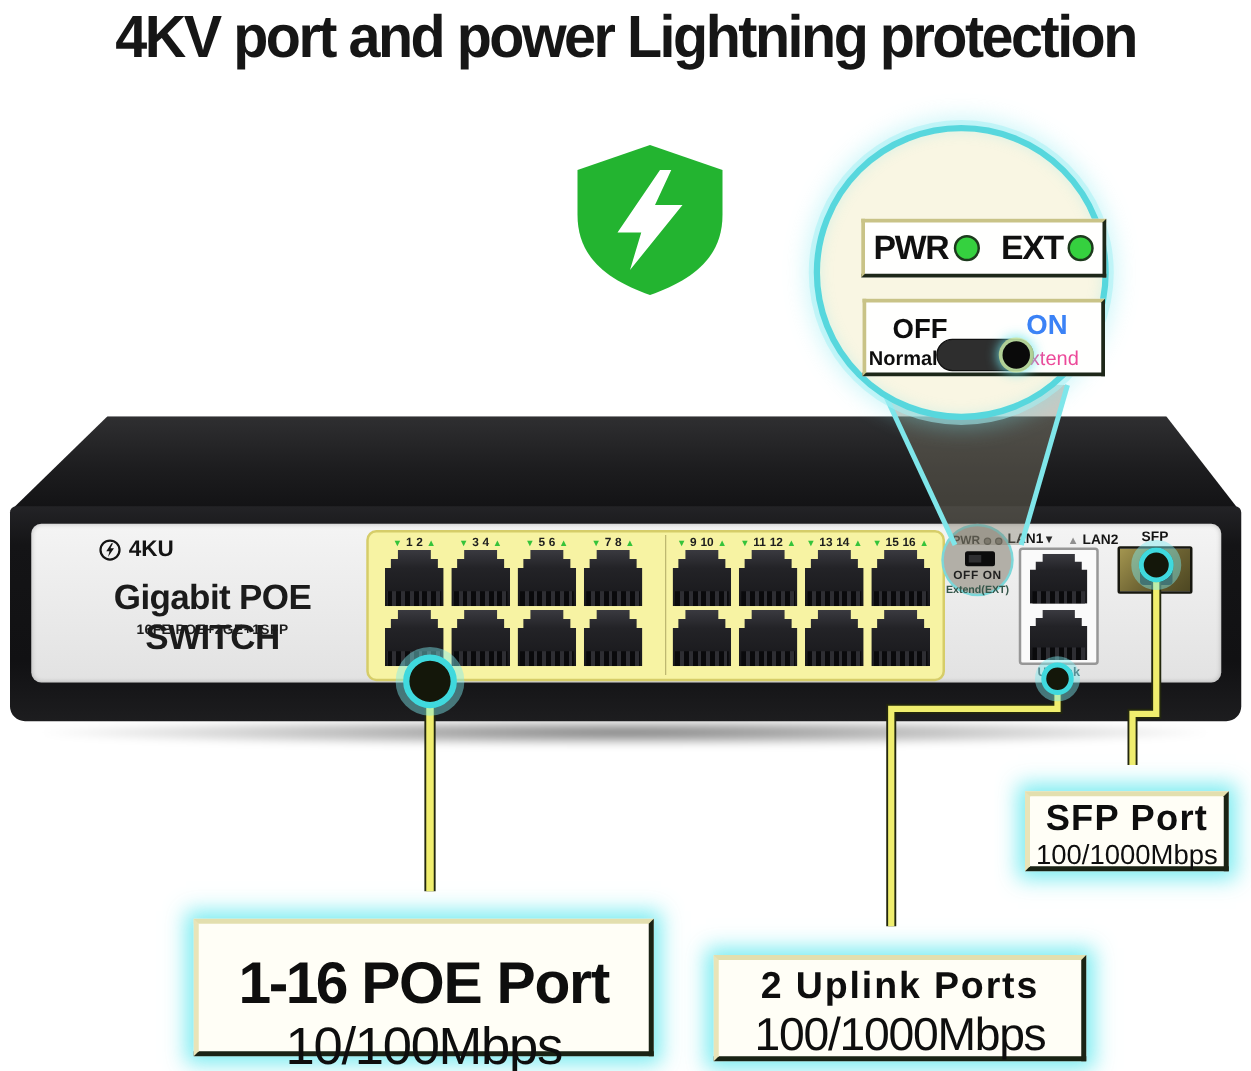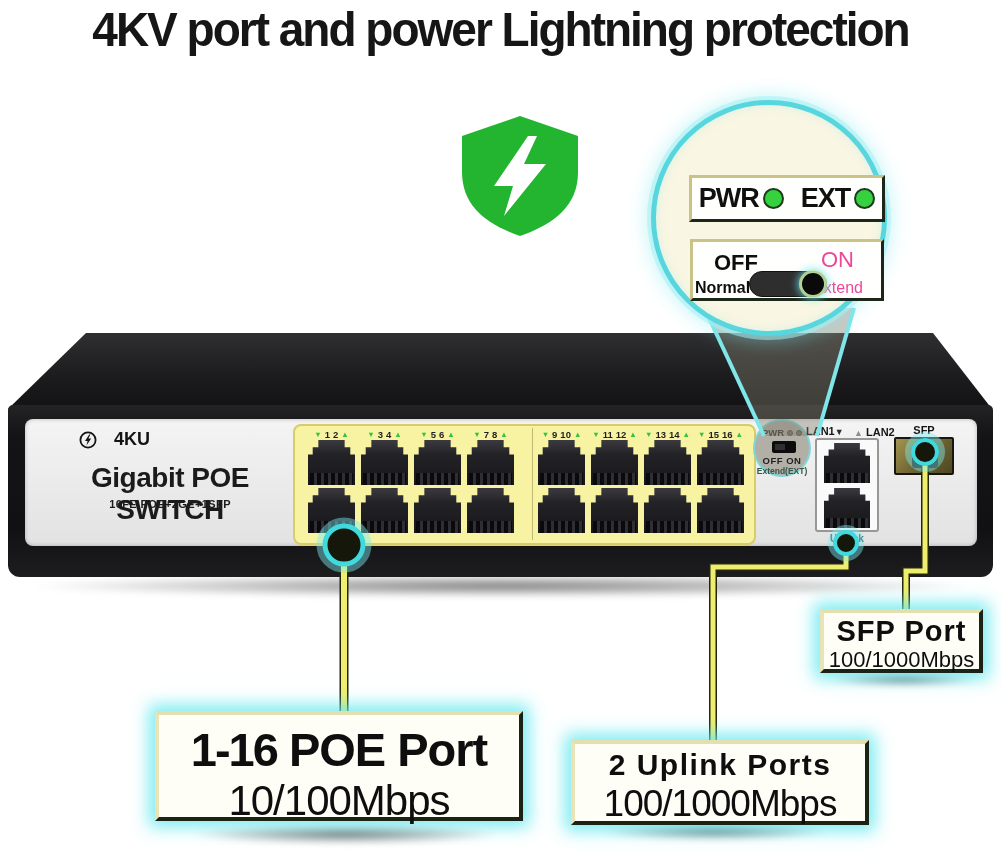--- a/index.html
+++ b/index.html
@@ -28,21 +28,21 @@
     background:linear-gradient(180deg,#232326 0%,#141416 18%,#111113 72%,#1d1d1f 100%);
     border-radius:5px 5px 12px 12px; z-index:1; }
   .panel { position:absolute; left:25px; top:419px; width:952px; height:127px;
     background:linear-gradient(180deg,#f4f4f4,#e2e2e2); border-radius:8px;
     box-shadow:inset 0 0 4px rgba(0,0,0,.25); z-index:1; }
   .device-shadow { position:absolute; left:35px; top:575px; width:930px; height:22px;
     background:radial-gradient(ellipse at center, rgba(0,0,0,.5) 0%, rgba(0,0,0,0) 72%);
     filter:blur(3px); z-index:0; }
 
   
-  .logo-row { position:absolute; left:54px; top:10px; display:flex; align-items:center; gap:17px; }
+  .logo-row { position:absolute; left:54px; top:10px; display:flex; align-items:center; gap:6px; }
   .logo-text { font-size:18px; font-weight:800; color:#141414; letter-spacing:0; }
   .model-title { position:absolute; left:20px; top:43px; width:250px; text-align:center;
     font-size:28px; font-weight:800; color:#1b1b1b; letter-spacing:-.5px; }
   .model-sub { position:absolute; left:20px; top:79px; width:250px; text-align:center;
     font-size:11px; font-weight:700; color:#1b1b1b; letter-spacing:.4px; }
 
   
   .poe-area { position:absolute; left:268px; top:5px; width:463px; height:121px;
     background:#f7f3a3; border:2px solid #d6cd69; border-radius:8px; }
   .poe-split { position:absolute; left:237px; top:2px; width:1px; height:112px; background:rgba(120,112,50,.45); }
@@ -97,33 +97,33 @@
     box-shadow:0 0 0 4px rgba(165,240,244,.55), 0 0 18px 6px rgba(120,232,238,.38), inset 0 0 10px rgba(120,232,238,.25);
     z-index:7; }
   .mag-box { position:absolute; background:#fffffe; border:3px solid #1d2719;
     border-top-color:#c9c387; border-left-color:#c9c387; }
   .led-box { left:33px; top:70px; width:196px; height:47px; display:flex; align-items:center; justify-content:center; gap:4px; }
   .led-box .lbl { font-size:27px; font-weight:800; color:#101010; letter-spacing:-1px; }
   .led-dot { width:21px; height:21px; border-radius:50%; background:#35d13f; border:2px solid #1d3a1d; }
   .led-gap { width:9px; }
   .switch-box { left:34px; top:134px; width:194px; height:62px; }
   .sw-off { position:absolute; left:21px; top:8px; font-size:22px; font-weight:800; color:#0e0e0e; }
-  .sw-on  { position:absolute; left:128px; top:5px; font-size:22px; font-weight:400; color:#ec4899; }
+  .sw-on  { position:absolute; left:128px; top:5px; font-size:22px; font-weight:700; color:#3b82f6; }
   .sw-normal { position:absolute; left:2px; top:37px; font-size:16px; font-weight:800; color:#0e0e0e; }
   .sw-extend { position:absolute; right:18px; top:37px; font-size:16px; font-weight:400; color:#ec4899; }
   .sw-toggle { position:absolute; left:56px; top:29px; width:78px; height:26px; background:#2e2e2e;
     border:1px solid #101010; border-radius:13px; }
   .sw-knob { position:absolute; right:2px; top:1px; width:22px; height:22px; border-radius:50%; background:#0a0a0a;
     box-shadow:0 0 0 3px rgba(210,228,150,.75), 0 0 9px 4px rgba(110,230,236,.85); }
 
   
   .callout { position:absolute; background:#fffef6; border:4px solid #1a2315;
     border-top-color:#e3dfae; border-left-color:#e8e4b8; text-align:center;
-    box-shadow:0 0 16px 6px rgba(99,233,239,.85); z-index:8; color:#0e0e0e; }
-  .co-poe { left:155px; top:711px; width:368px; height:110px; padding-top:8px; }
+    box-shadow:0 0 16px 6px rgba(99,233,239,.85); z-index:8; color:#0e0e0e;margin-top:24px; }
+  .co-poe { left:155px; top:711px; width:368px; height:110px; padding-top:20px; }
   .co-poe .l1 { font-size:47px; line-height:53px; font-weight:700; letter-spacing:-1px; }
   .co-poe .strong { font-weight:900; letter-spacing:-2px; }
   .co-poe .l2 { font-size:42px; line-height:50px; font-weight:400; letter-spacing:-1px; }
   .co-up { left:571px; top:740px; width:298px; height:85px; padding-top:3px; }
   .co-up .l1 { font-size:30px; line-height:36px; font-weight:800; letter-spacing:1.5px; }
   .co-up .l2 { font-size:37px; line-height:41px; font-weight:400; letter-spacing:-1px; }
   .co-sfp { left:820px; top:609px; width:163px; height:64px; padding-top:2px; }
   .co-sfp .l1 { font-size:29px; line-height:32px; font-weight:800; letter-spacing:1px; }
   .co-sfp .l2 { font-size:22px; line-height:25px; font-weight:400; }
   .smudge { position:absolute; background:radial-gradient(ellipse at center, rgba(0,0,0,.55) 0%, rgba(0,0,0,0) 70%);

